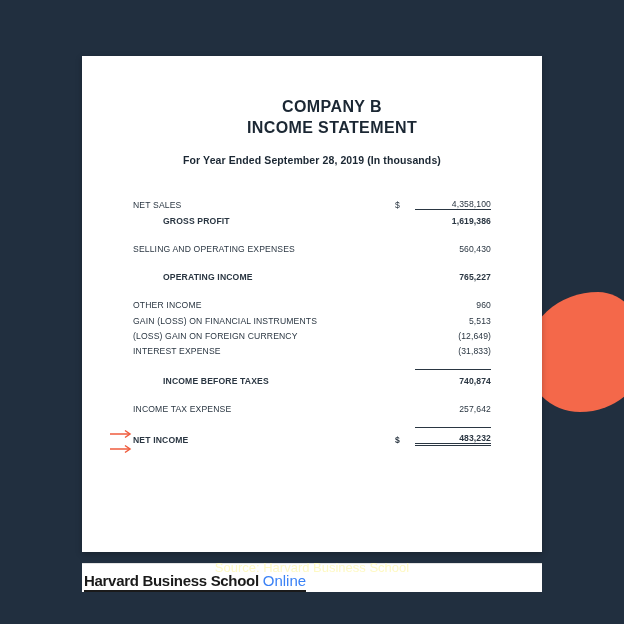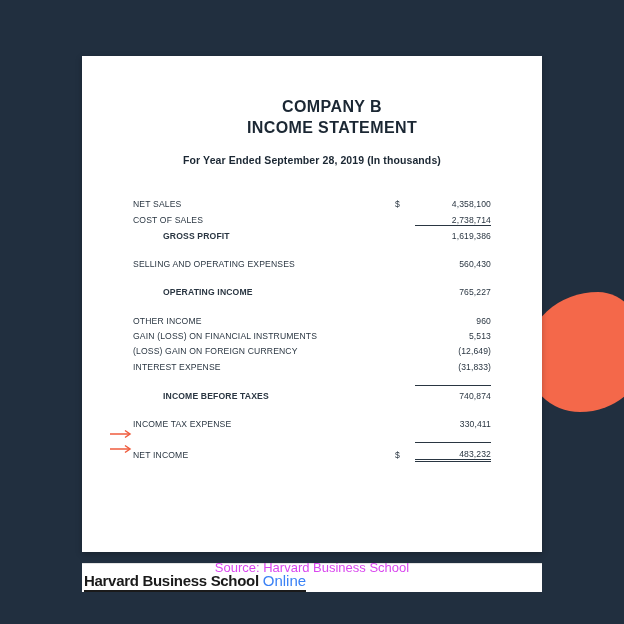--- a/index.html
+++ b/index.html
@@ -84,21 +84,21 @@
     width: 24px;
     text-align: left;
   }
   td.val {
     width: 84px;
     text-align: right;
     padding-right: 2px;
     letter-spacing: 0.1px;
   }
   tr.indent td.label { padding-left: 30px; font-weight: bold; }
-  tr.bold td { font-weight: normal; }
+  tr.bold td { font-weight: bold; }
   tr.spacer td { height: 13px; }
   tr.rule-top td.val { border-top: 1px solid #2a3642; }
   tr.rule-dbl td.val {
     border-top: 1px solid #2a3642;
     border-bottom: 3px double #2a3642;
   }
   .arrow {
     position: absolute;
     width: 24px;
     height: 10px;
@@ -135,21 +135,21 @@
     width: 222px;
     height: 2px;
     background: #1a1a1a;
   }
   .source {
     position: absolute;
     left: 0;
     right: 0;
     top: 560px;
     text-align: center;
-    color: #d946ef;
+    color: #fef9c3;
     font-size: 13px;
   }
 </style>
 </head>
 <body>
 
 <div id="page">
 
   <div class="blob"></div>
 
@@ -163,25 +163,20 @@
 
       <div class="doc-subtitle">For Year Ended September 28, 2019 (In thousands)</div>
 
       <table class="statement">
         <tbody>
           <tr>
             <td class="label">NET SALES</td>
             <td class="cur">$</td>
             <td class="val">4,358,100</td>
           </tr>
-          <tr>
-            <td class="label">COST OF SALES</td>
-            <td class="cur"></td>
-            <td class="val">2,738,714</td>
-          </tr>
           <tr class="indent bold rule-top">
             <td class="label">GROSS PROFIT</td>
             <td class="cur"></td>
             <td class="val">1,619,386</td>
           </tr>
           <tr class="spacer">
               <td colspan="3"></td>
             </tr>
           <tr>
             <td class="label">SELLING AND OPERATING EXPENSES</td>
@@ -226,21 +221,21 @@
             <td class="label">INCOME BEFORE TAXES</td>
             <td class="cur"></td>
             <td class="val">740,874</td>
           </tr>
           <tr class="spacer">
               <td colspan="3"></td>
             </tr>
           <tr>
             <td class="label">INCOME TAX EXPENSE</td>
             <td class="cur"></td>
-            <td class="val">330,411</td>
+            <td class="val">257,642</td>
           </tr>
           <tr class="spacer">
               <td colspan="3"></td>
             </tr>
           <tr class="bold rule-dbl">
             <td class="label">NET INCOME</td>
             <td class="cur">$</td>
             <td class="val">483,232</td>
           </tr>
         </tbody>

